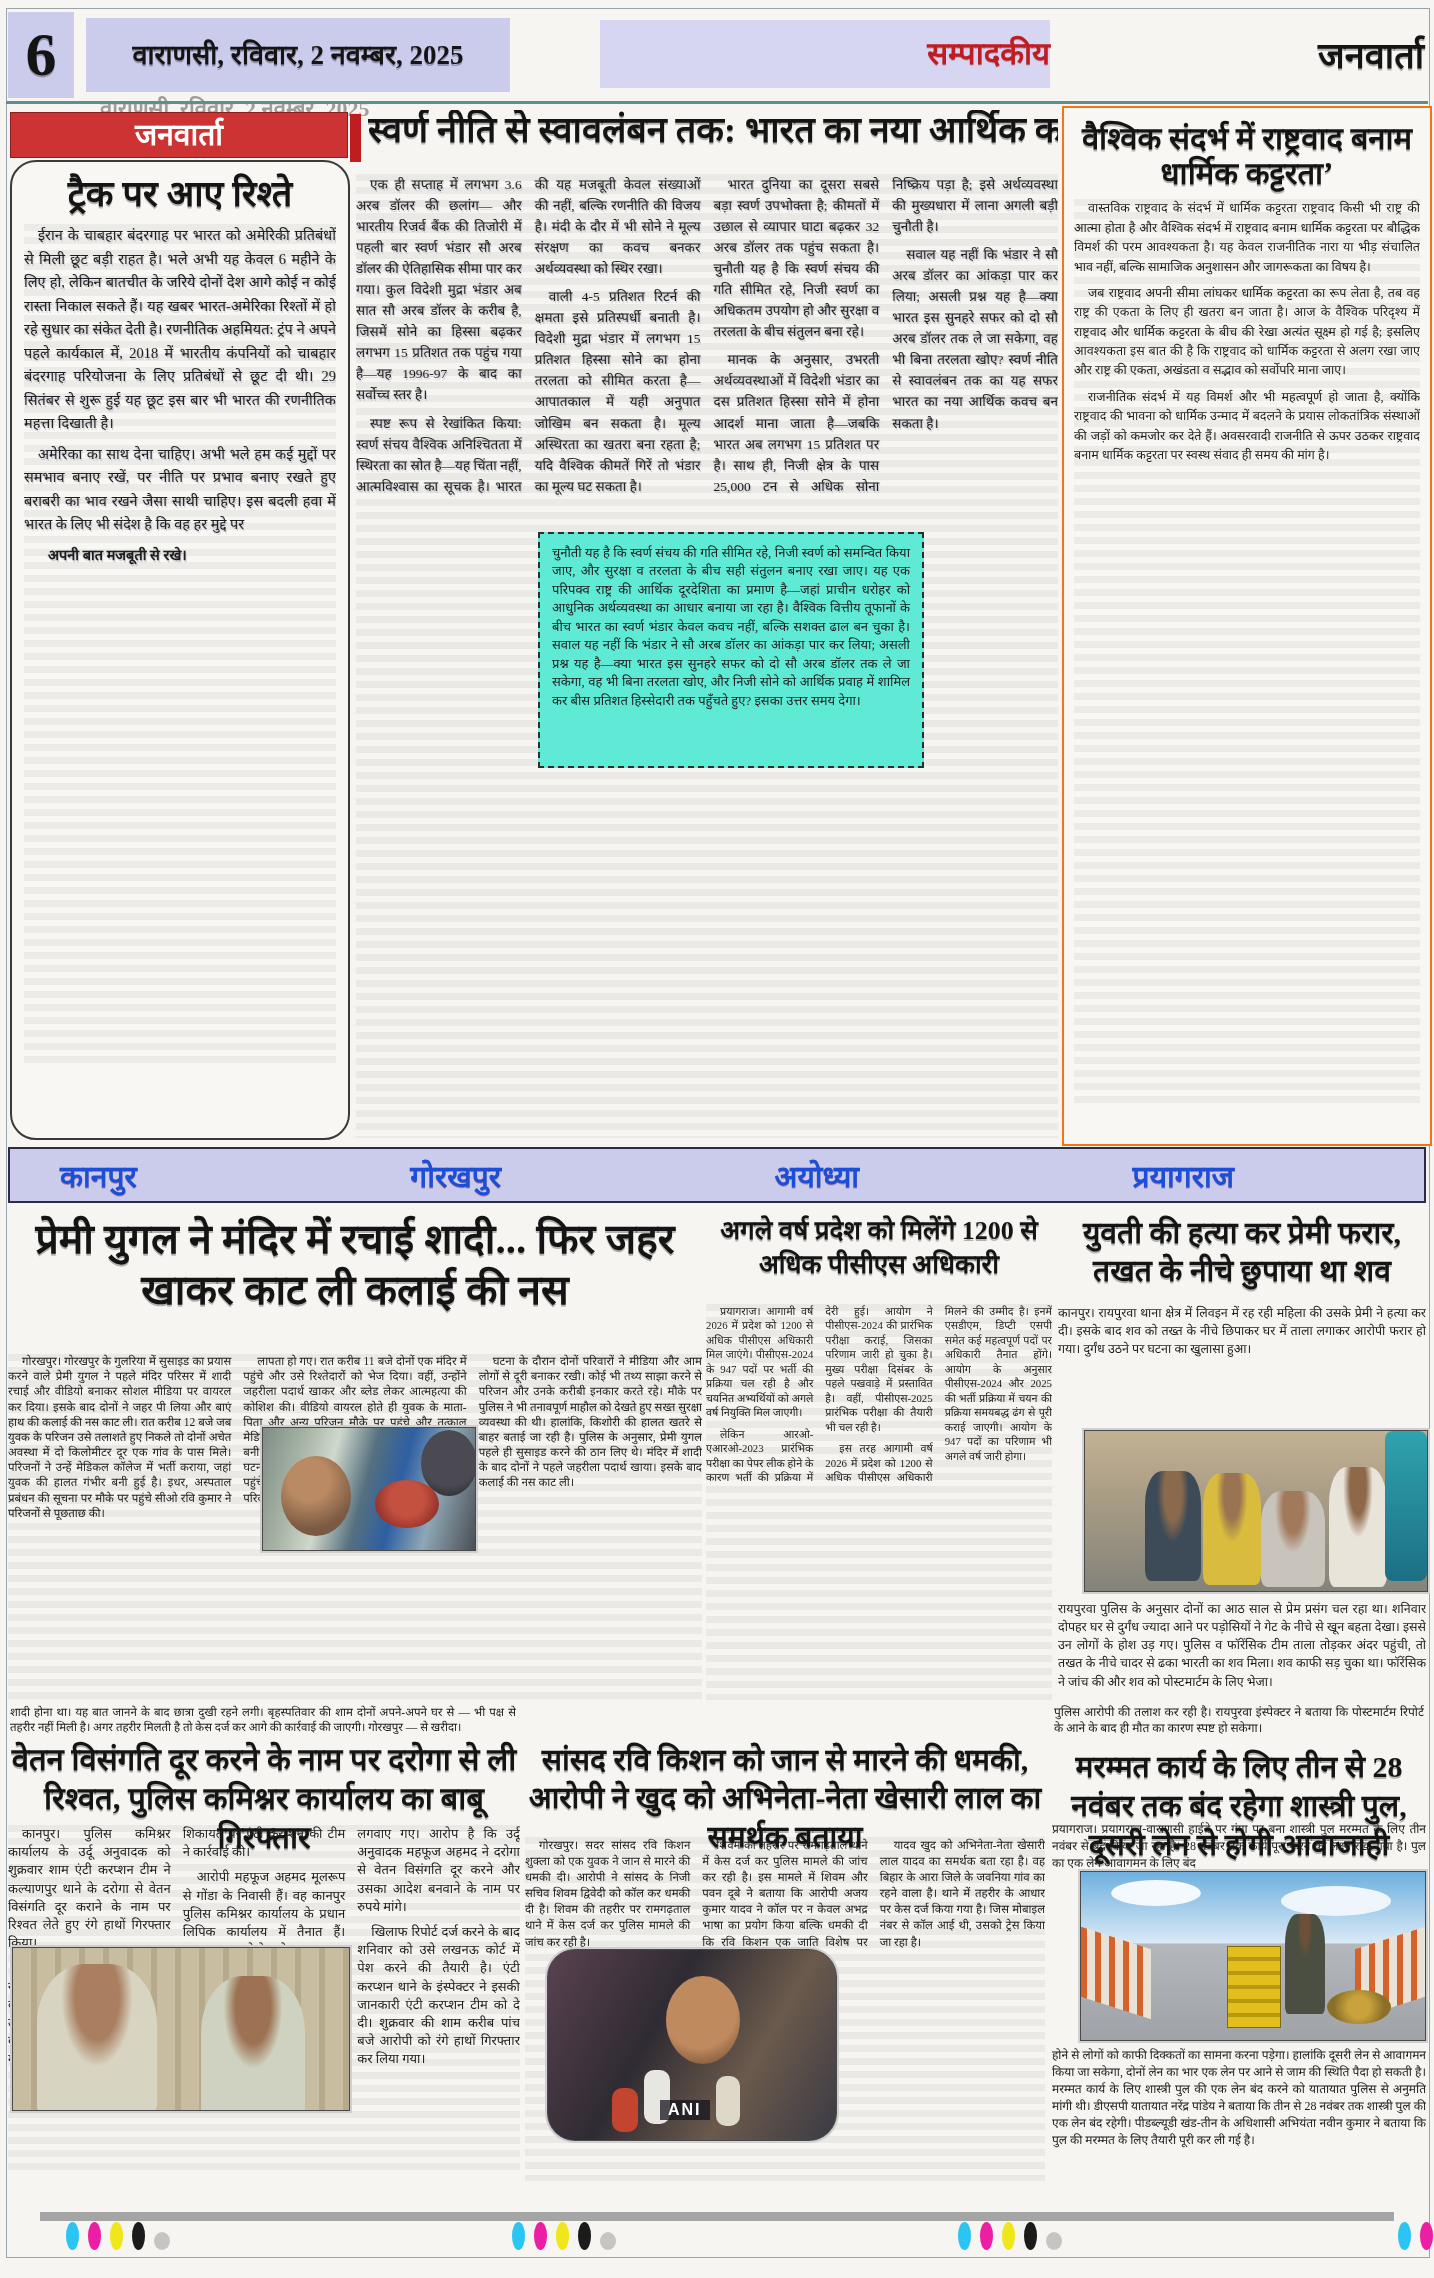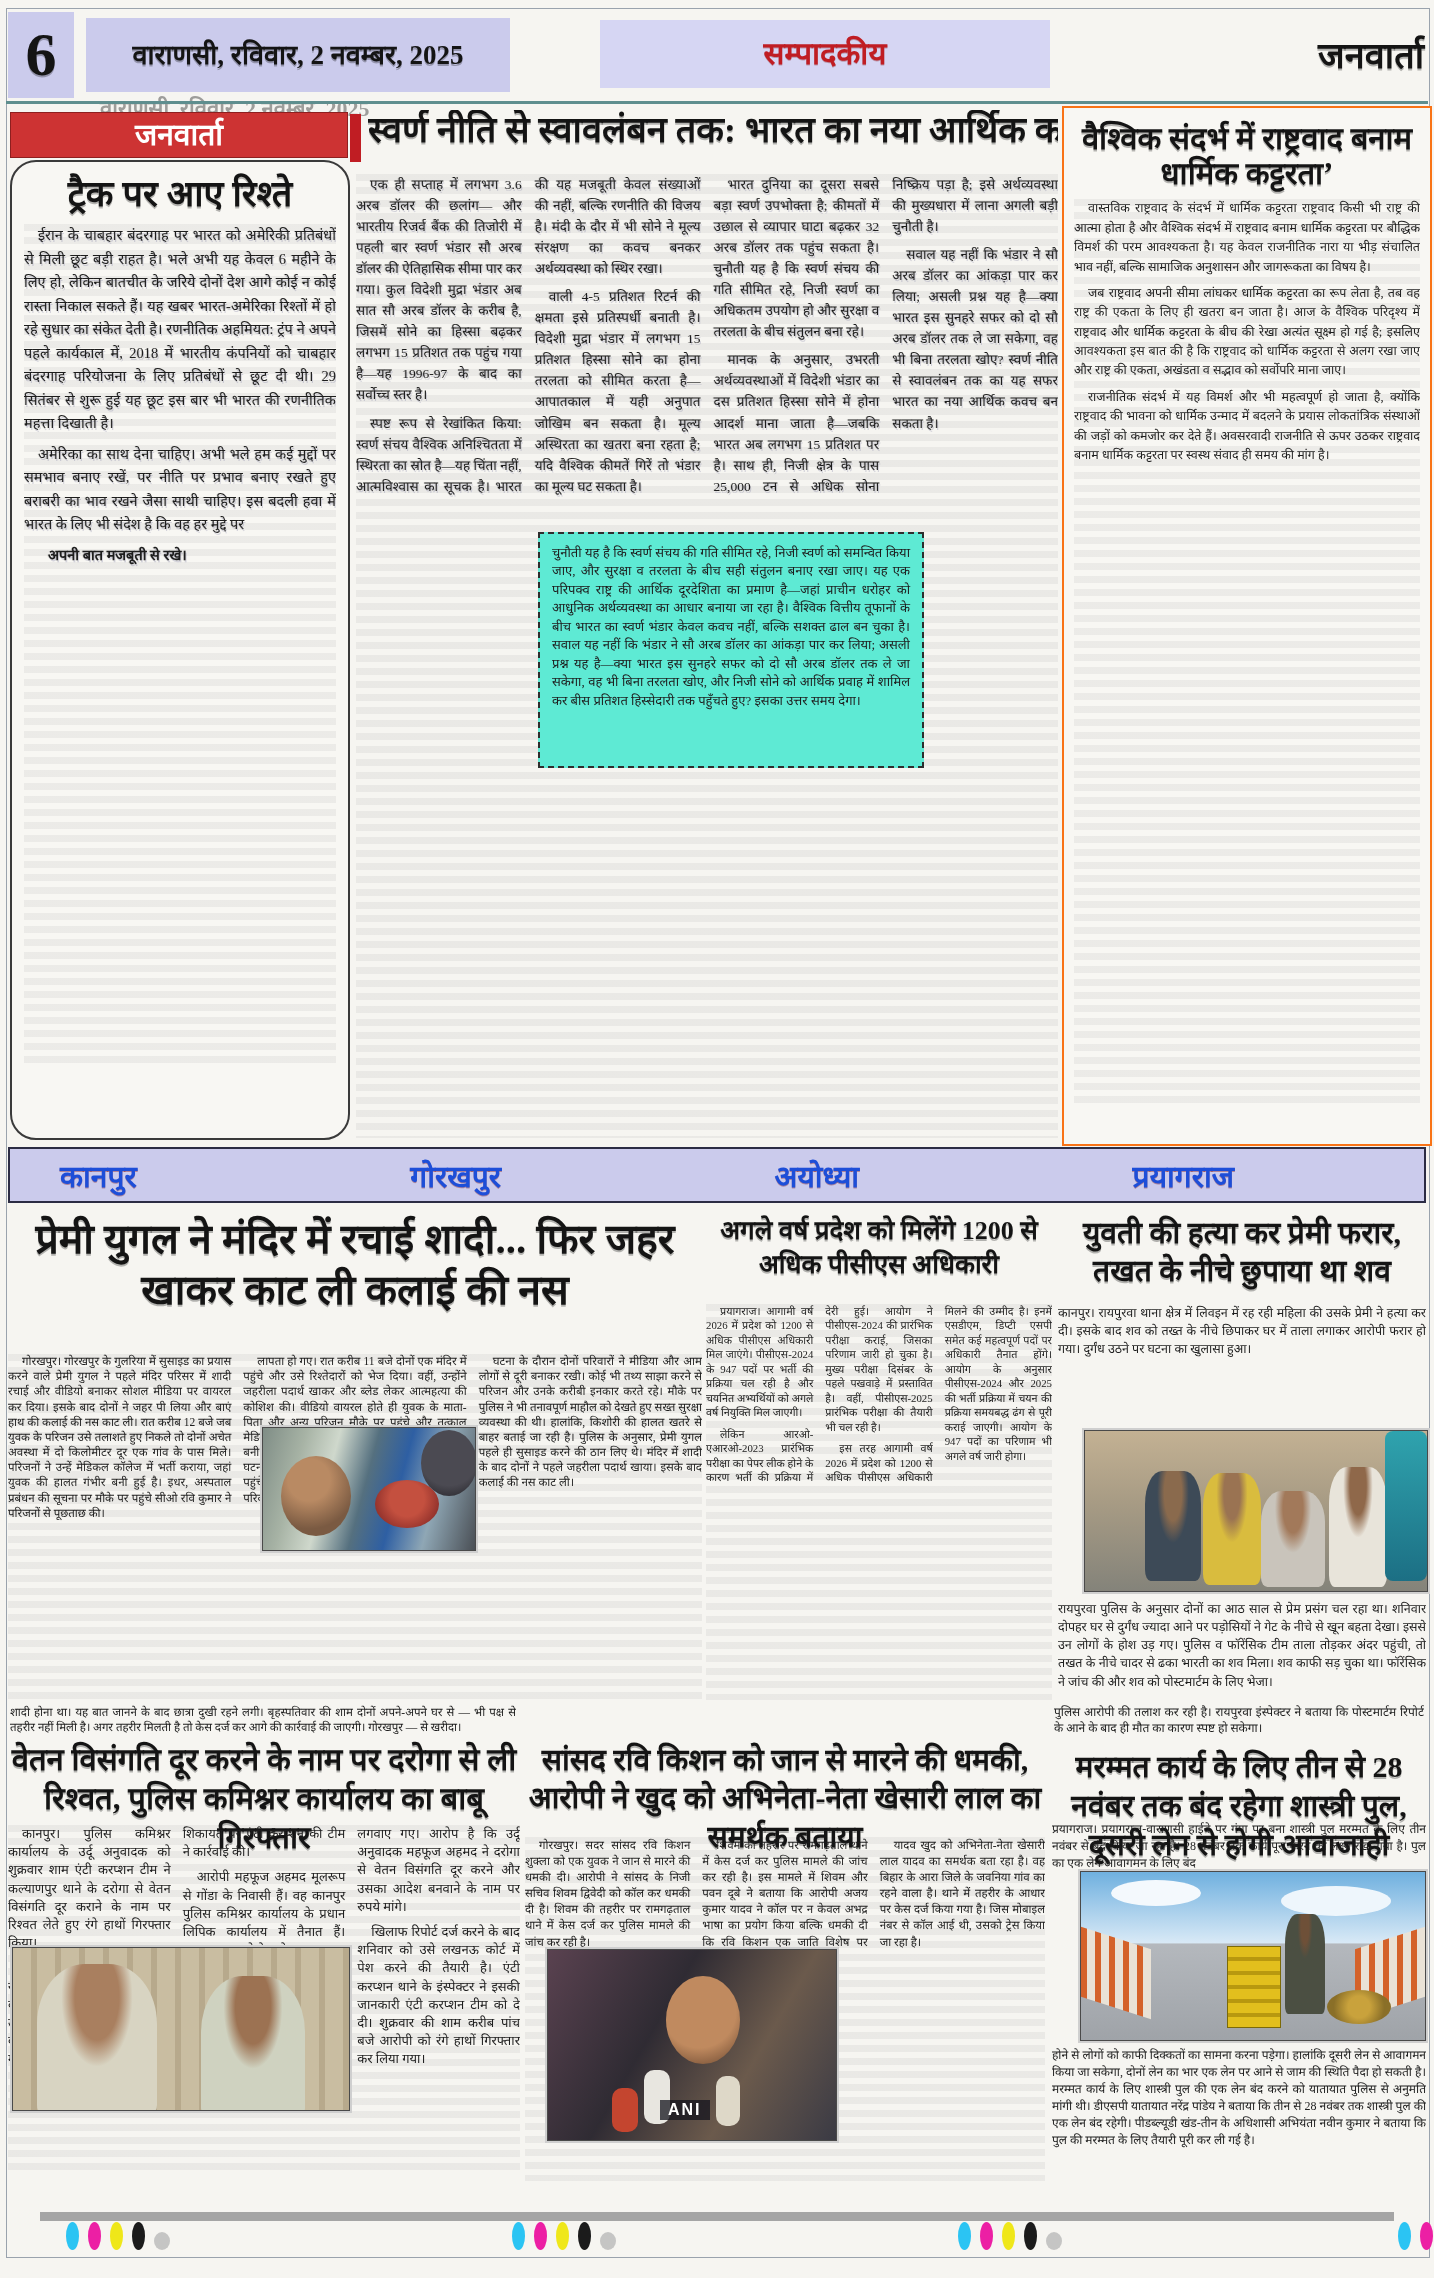--- a/index.html
+++ b/index.html
@@ -37,21 +37,21 @@
 
 <div class="abs frame" style="left:6px;top:8px;width:1422px;height:2248px;"></div>
 
 <div class="abs lav" style="left:8px;top:12px;width:66px;height:86px;display:flex;align-items:center;justify-content:center;">
   <span class="hdl" style="font-size:62px;">6</span>
 </div>
 <div class="abs lav" style="left:86px;top:18px;width:424px;height:74px;display:flex;align-items:center;justify-content:center;">
   <span class="hdl" style="font-size:27px;">वाराणसी, रविवार, 2 नवम्बर, 2025</span>
 </div>
 <div class="abs ghost" style="left:100px;top:92px;width:424px;font-size:22px;font-weight:bold;color:#333;">वाराणसी, रविवार, 2 नवम्बर, 2025</div>
-<div class="abs lav" style="left:600px;top:20px;width:450px;height:68px;display:flex;align-items:center;justify-content:center;background:#d6d6f3;">
+<div class="abs lav" style="left:600px;top:20px;width:450px;height:68px;display:flex;align-items:center;justify-content:flex-end;background:#d6d6f3;">
   <span class="hdl red" style="font-size:31px;color:#c01d23;text-shadow:0 1px 0 rgba(120,0,0,.3);">सम्पादकीय</span>
 </div>
 <div class="abs hdl" style="left:1180px;top:36px;width:244px;font-size:36px;text-align:right;">जनवार्ता</div>
 <div class="abs" style="left:6px;top:101px;width:1422px;height:3px;background:#5e8e8e;"></div>
 
 <section class="abs" style="left:8px;top:108px;width:342px;height:1034px;">
   <div class="banner" style="position:absolute;left:2px;top:4px;width:336px;height:44px;line-height:44px;font-size:30px;">
     <span>जनवार्ता</span>
   </div>
   <div class="roundbox abs" style="left:2px;top:52px;width:312px;height:956px;padding:10px 12px;">
@@ -151,21 +151,21 @@
 </section>
 
 <section class="abs" style="left:525px;top:1705px;width:520px;height:478px;">
   <div class="hdl" style="position:absolute;left:2px;top:36px;width:516px;font-size:30px;line-height:1.28;">सांसद रवि किशन को जान से मारने की धमकी, आरोपी ने खुद को अभिनेता-नेता खेसारी लाल का समर्थक बताया</div>
   <div class="bodytxt cols3 stripes" style="position:absolute;left:0;top:132px;width:520px;height:344px;font-size:11.5px;line-height:1.4;overflow:hidden;">
     <p>गोरखपुर। सदर सांसद रवि किशन शुक्ला को एक युवक ने जान से मारने की धमकी दी। आरोपी ने सांसद के निजी सचिव शिवम द्विवेदी को कॉल कर धमकी दी है। शिवम की तहरीर पर रामगढ़ताल थाने में केस दर्ज कर पुलिस मामले की जांच कर रही है।</p>
     <p>शिवम की तहरीर पर रामगढ़ताल थाने में केस दर्ज कर पुलिस मामले की जांच कर रही है। इस मामले में शिवम और पवन दूबे ने बताया कि आरोपी अजय कुमार यादव ने कॉल पर न केवल अभद्र भाषा का प्रयोग किया बल्कि धमकी दी कि रवि किशन एक जाति विशेष पर टिप्पणी करते हैं।</p>
     <p>यादव खुद को अभिनेता-नेता खेसारी लाल यादव का समर्थक बता रहा है। वह बिहार के आरा जिले के जवनिया गांव का रहने वाला है। थाने में तहरीर के आधार पर केस दर्ज किया गया है। जिस मोबाइल नंबर से कॉल आई थी, उसको ट्रेस किया जा रहा है।</p>
   </div>
 
-  <div class="photo" style="left:22px;top:244px;width:288px;height:190px;background:linear-gradient(120deg,#5a4250 0%,#2f2b33 38%,#6b5a4c 68%,#3a3a44 100%);">
+  <div class="photo" style="left:22px;top:244px;width:288px;height:190px;background:linear-gradient(120deg,#5a4250 0%,#2f2b33 38%,#6b5a4c 68%,#3a3a44 100%);border-radius:28px;">
     <div class="blob" style="left:118px;top:26px;width:74px;height:88px;background:radial-gradient(circle at 45% 40%,#c08a5f 0 55%,#6e4a32 95%);"></div>
     <div class="blob" style="left:96px;top:120px;width:26px;height:54px;background:#e8e6e0;border-radius:10px;"></div>
     <div class="blob" style="left:168px;top:126px;width:24px;height:50px;background:#ded8c8;border-radius:10px;"></div>
     <div class="blob" style="left:64px;top:138px;width:26px;height:44px;background:#c4452f;border-radius:10px;"></div>
     <div style="position:absolute;left:112px;top:150px;padding:1px 8px;background:rgba(20,20,30,.75);color:#fff;font-family:'Liberation Sans','DejaVu Sans',sans-serif;font-weight:bold;font-size:16px;letter-spacing:2px;">
       <span>ANI</span>
     </div>
   </div>
 </section>
 

